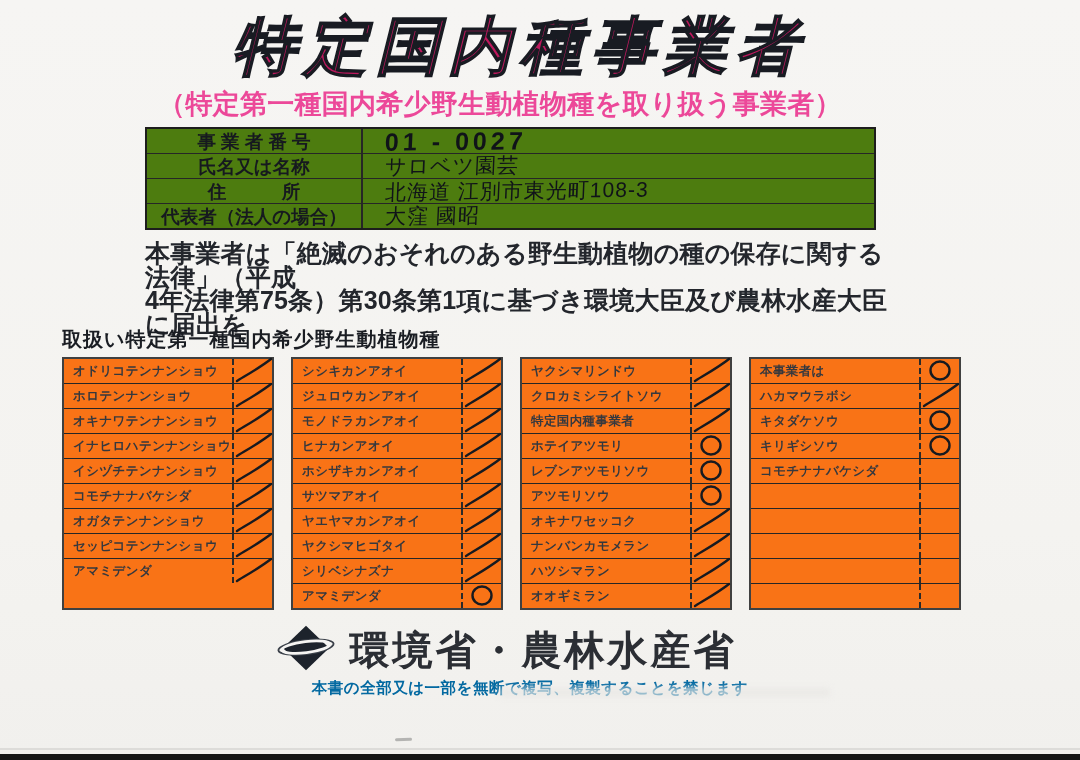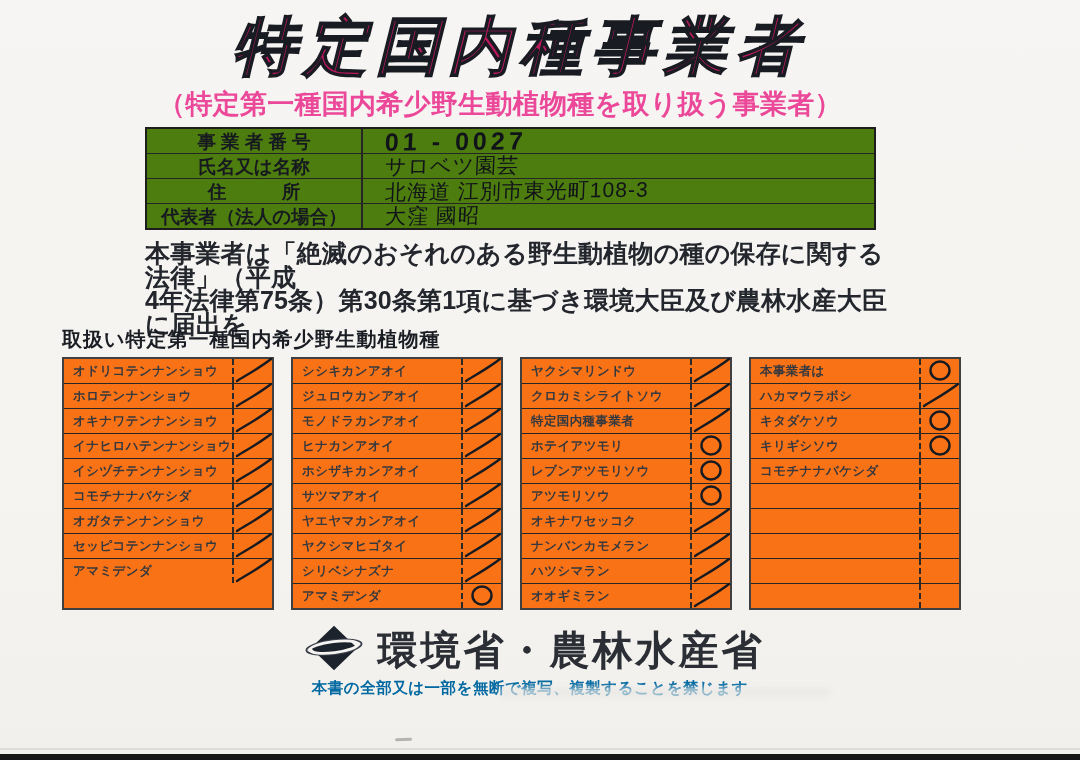--- a/index.html
+++ b/index.html
@@ -68,21 +68,21 @@
     display:flex;align-items:center;justify-content:center;position:relative;overflow:visible;
   }
   .mark-cell svg{overflow:visible;display:block;}
   .mark-cell path,.mark-cell ellipse{
     stroke:#171a20;stroke-width:2.4;fill:none;stroke-linecap:round;
   }
 
   
   .ministry-line{
     left:0;top:623px;width:1012px;height:54px;
-    display:flex;align-items:center;justify-content:center;gap:14px;padding-left:28px;
+    display:flex;align-items:center;justify-content:center;gap:14px;
   }
   .ministry-names{
     font-size:40px;font-weight:600;color:#2b2e34;letter-spacing:3px;white-space:nowrap;
   }
   .copy-notice{
     left:0;top:678px;width:1060px;text-align:center;
     font-size:15.5px;font-weight:700;color:#0369a1;letter-spacing:0.5px;
   }
 
   

